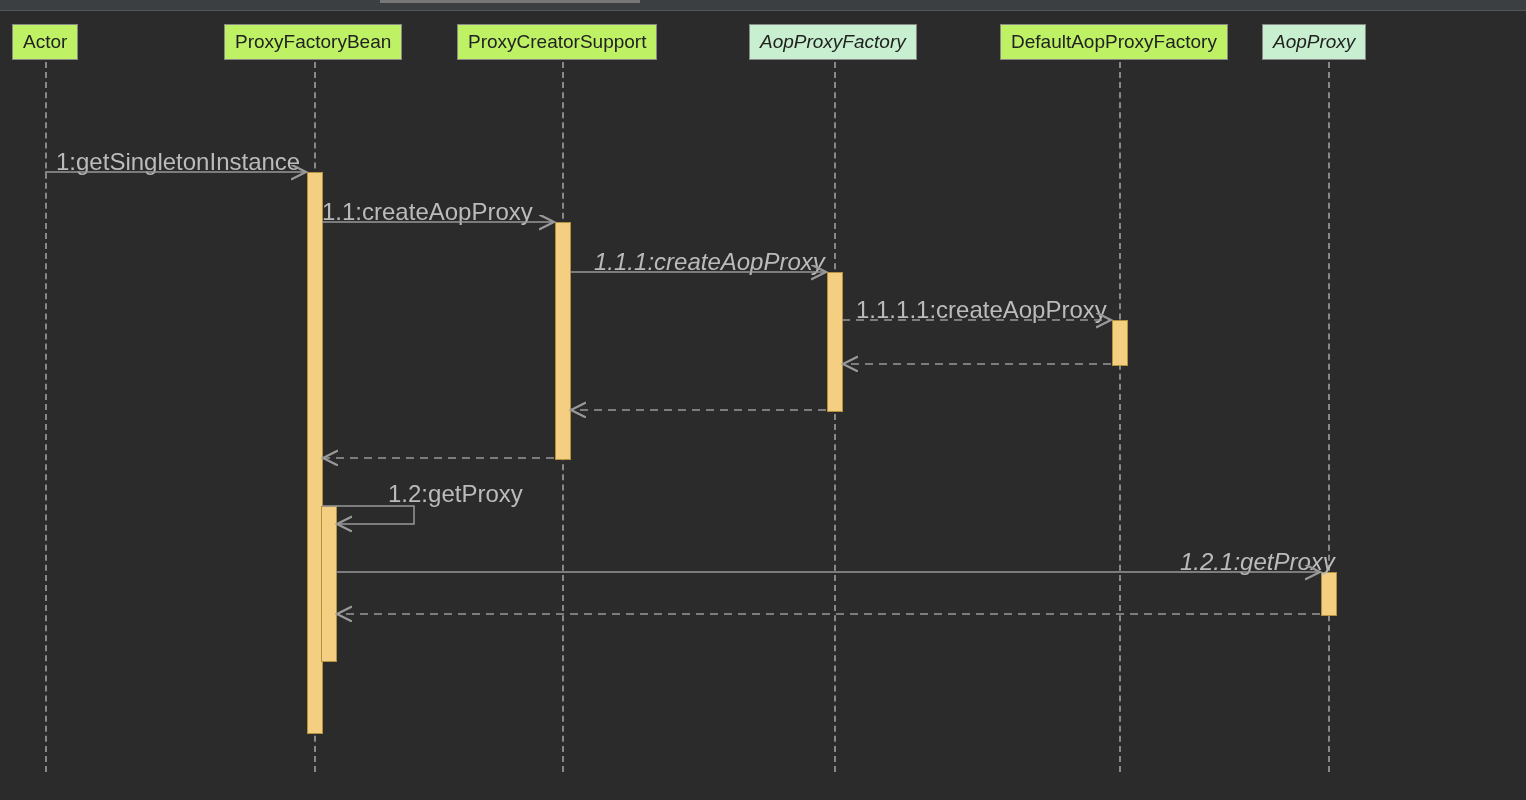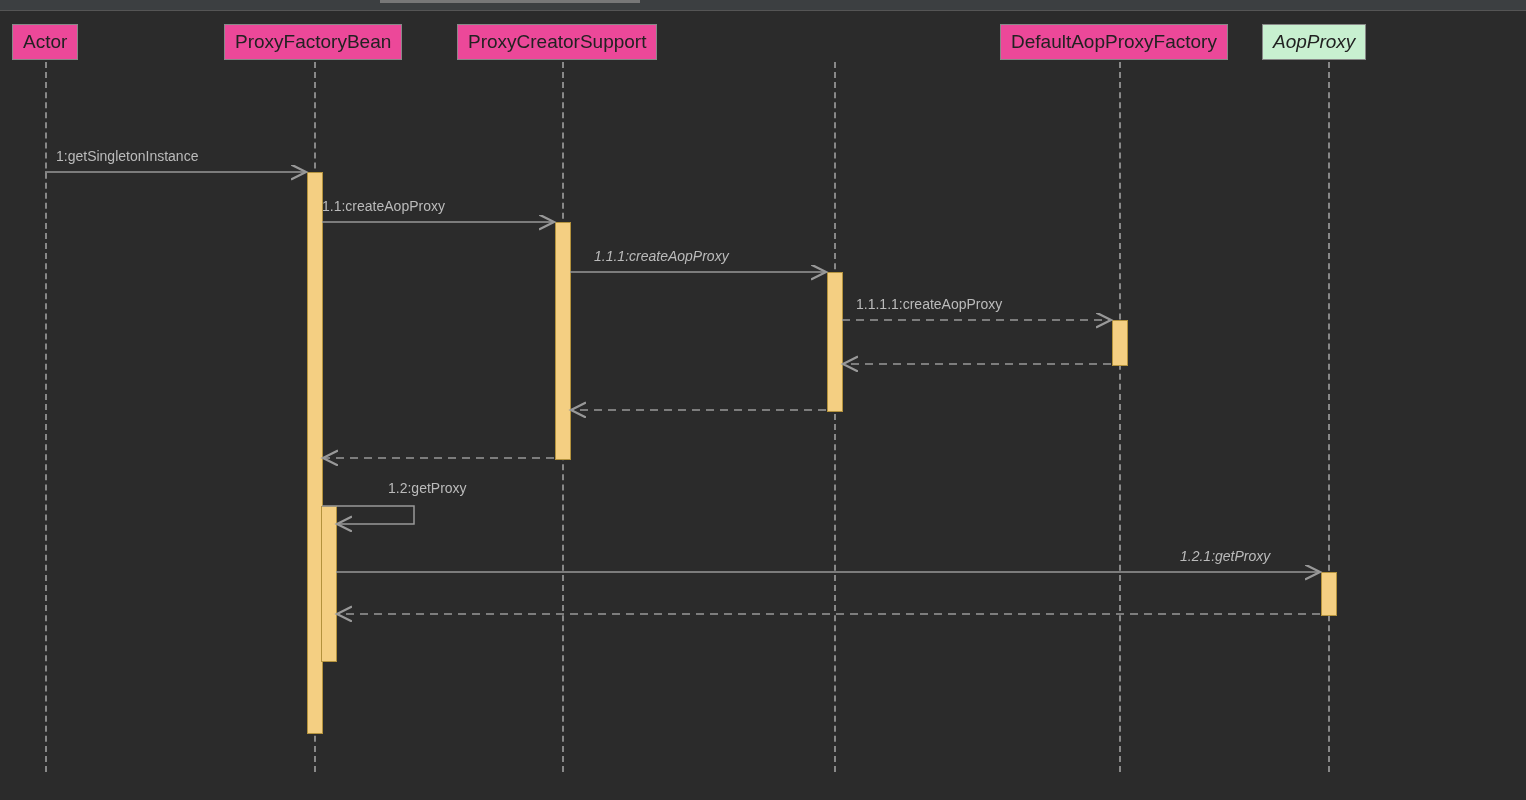--- a/index.html
+++ b/index.html
@@ -30,38 +30,38 @@
   }
   .participant {
     position: absolute;
     top: 24px;
     border: 1px solid #888;
     padding: 6px 10px;
     font-size: 19px;
     color: #222;
     white-space: nowrap;
   }
-  .p-yellow { background: #ec4899; }
+  .p-yellow { background: #bef264; }
   .p-green  { background: #c8f0d0; font-style: italic; }
   .lifeline {
     position: absolute;
     top: 62px;
     width: 0;
     height: 710px;
     border-left: 2px dashed #888;
   }
   .activation {
     position: absolute;
     width: 14px;
     background: #f4cf82;
     border: 1px solid #b3923d;
   }
   .msg-label {
     position: absolute;
-    font-size: 14px;
+    font-size: 24px;
     color: #bbb;
     white-space: nowrap;
   }
   .msg-italic { font-style: italic; }
   svg.arrows {
     position: absolute;
     top: 0; left: 0;
     width: 1526px;
     height: 800px;
     pointer-events: none;
@@ -71,20 +71,21 @@
 <body>
 
 <div class="canvas">
   <div class="topbar">
     <div class="topbar-seg" style="left:380px; width:260px;"></div>
   </div>
 
   <div class="participant p-yellow" style="left:12px;"><span>Actor</span></div>
   <div class="participant p-yellow" style="left:457px;"><span>ProxyCreatorSupport</span></div>
   <div class="participant p-yellow" style="left:224px;"><span>ProxyFactoryBean</span></div>
+  <div class="participant p-green" style="left:749px;"><span>AopProxyFactory</span></div>
   <div class="participant p-yellow" style="left:1000px;"><span>DefaultAopProxyFactory</span></div>
   <div class="participant p-green" style="left:1262px;"><span>AopProxy</span></div>
 
   <div class="lifeline" style="left:45px;"></div>
   <div class="lifeline" style="left:314px;"></div>
   <div class="lifeline" style="left:562px;"></div>
   <div class="lifeline" style="left:834px;"></div>
   <div class="lifeline" style="left:1119px;"></div>
   <div class="lifeline" style="left:1328px;"></div>
 

